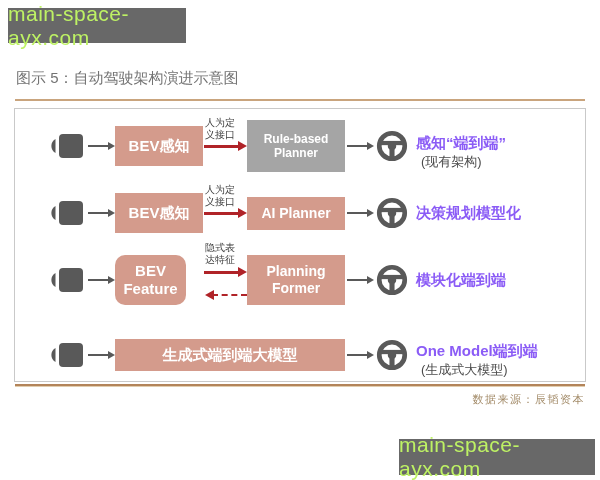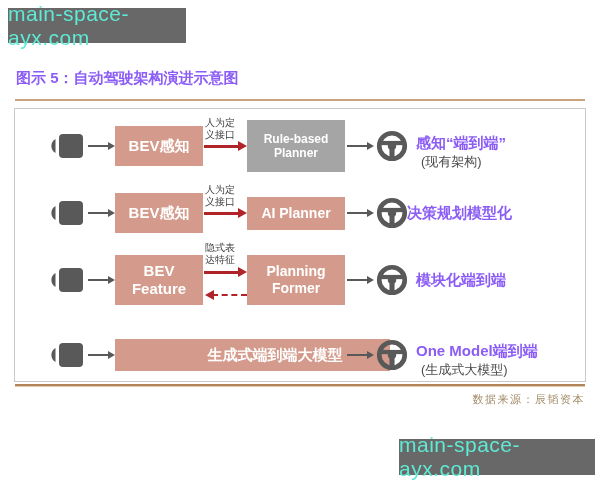--- a/index.html
+++ b/index.html
@@ -1,27 +1,27 @@
 <!DOCTYPE html>
 <html><head>
 <meta charset="utf-8">
 <style>
   html,body{margin:0;padding:0;background:#fff;}
   #stage{
     position:relative;width:600px;height:480px;background:#ffffff;overflow:hidden;
     font-family:"Liberation Sans","DejaVu Sans",sans-serif;
   }
   .wm{
-    position:absolute;background:#686868;color:#5eead4;
+    position:absolute;background:#686868;color:#bef264;
     display:flex;align-items:center;justify-content:center;
     font-size:21px;letter-spacing:0.5px;
   }
   #wm-top{left:8px;top:8px;width:178px;height:35px;}
   #wm-bottom{left:399px;top:439px;width:196px;height:36px;}
-  #fig-title{position:absolute;left:16px;top:69px;font-size:15px;font-weight:bold;color:#8b5cf6;}
+  #fig-title{position:absolute;left:16px;top:69px;font-size:15px;font-weight:normal;color:#737373;}
   #title-rule{position:absolute;left:15px;top:99px;width:570px;height:2px;background:#C9A47D;}
   #frame{position:absolute;left:14px;top:108px;width:570px;height:272px;border:1px solid #C9C9C9;background:#fff;}
   #bottom-rule{position:absolute;left:15px;top:384px;width:570px;height:2px;background:#B3845A;border-bottom:1px solid #E2CDAE;}
   #source{position:absolute;right:15px;top:392px;font-size:11px;color:#A28A67;letter-spacing:1.5px;}
 
   .box{
     position:absolute;display:flex;align-items:center;justify-content:center;
     color:#fff;font-weight:bold;text-align:center;white-space:pre-line;line-height:1.2;
   }
   .salmon{background:#D49B8C;}
@@ -114,33 +114,33 @@
       <i class="hd"></i>
     </div>
   <div class="icon" style="left:375px;top:196px;">
     <svg width="34" height="34" viewBox="0 0 40 40">
         <circle cx="20" cy="20" r="15" fill="none" stroke="#595959" stroke-width="5.5"></circle>
         <line x1="6" y1="16.5" x2="34" y2="16.5" stroke="#595959" stroke-width="5"></line>
         <circle cx="20" cy="20" r="5" fill="#595959"></circle>
         <line x1="20" y1="20" x2="20" y2="35" stroke="#595959" stroke-width="6"></line>
       </svg>
   </div>
-  <div class="res" style="left:407px;top:204px;">决策规划模型化</div>
+  <div class="res" style="left:416px;top:204px;">决策规划模型化</div>
 
   <div class="icon" style="left:47px;top:265px;">
     <svg width="38" height="30" viewBox="0 0 38 30">
         <path d="M8.5 8 A 8 8 0 0 0 8.5 22 Z" fill="#595959"></path>
         <rect x="12" y="3" width="24" height="24" rx="4" fill="#595959"></rect>
       </svg>
   </div>
   <div class="harrow gray" style="left:88px;top:280px;width:27px;">
       <i class="ln"></i>
       <i class="hd"></i>
     </div>
-  <div class="box salmon" style="left:115px;top:255px;width:88px;height:50px;font-size:15px;">BEV
+  <div class="box salmon" style="left:115px;top:255px;width:71px;height:50px;font-size:15px;border-radius:10px;">BEV
 Feature</div>
   <div class="lbl" style="left:205px;top:242px;">隐式表
 达特征</div>
   <div class="harrow red" style="left:204px;top:272px;width:43px;">
       <i class="ln"></i>
       <i class="hd"></i>
     </div>
   <div class="harrow reddashleft" style="left:205px;top:295px;width:42px;">
       <i class="ln"></i>
       <i class="hd"></i>
@@ -164,21 +164,21 @@
   <div class="icon" style="left:47px;top:340px;">
     <svg width="38" height="30" viewBox="0 0 38 30">
         <path d="M8.5 8 A 8 8 0 0 0 8.5 22 Z" fill="#595959"></path>
         <rect x="12" y="3" width="24" height="24" rx="4" fill="#595959"></rect>
       </svg>
   </div>
   <div class="harrow gray" style="left:88px;top:355px;width:27px;">
       <i class="ln"></i>
       <i class="hd"></i>
     </div>
-  <div class="box salmon" style="left:115px;top:339px;width:230px;height:32px;font-size:15px;padding-left:45px;">生成式端到端大模型</div>
+  <div class="box salmon" style="left:115px;top:339px;width:230px;height:32px;font-size:15px;">生成式端到端大模型</div>
   <div class="harrow gray" style="left:347px;top:355px;width:27px;">
       <i class="ln"></i>
       <i class="hd"></i>
     </div>
   <div class="icon" style="left:375px;top:338px;">
     <svg width="34" height="34" viewBox="0 0 40 40">
         <circle cx="20" cy="20" r="15" fill="none" stroke="#595959" stroke-width="5.5"></circle>
         <line x1="6" y1="16.5" x2="34" y2="16.5" stroke="#595959" stroke-width="5"></line>
         <circle cx="20" cy="20" r="5" fill="#595959"></circle>
         <line x1="20" y1="20" x2="20" y2="35" stroke="#595959" stroke-width="6"></line>

